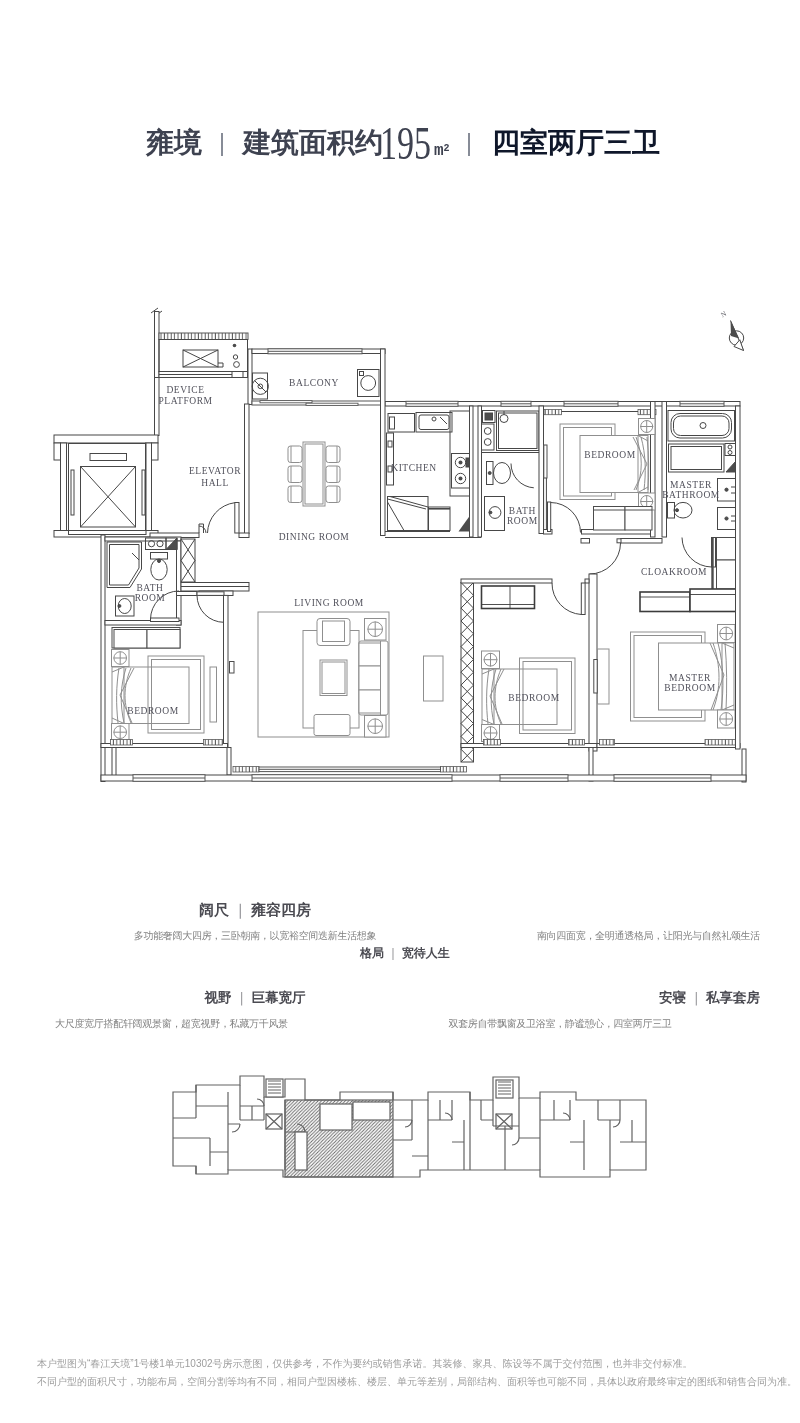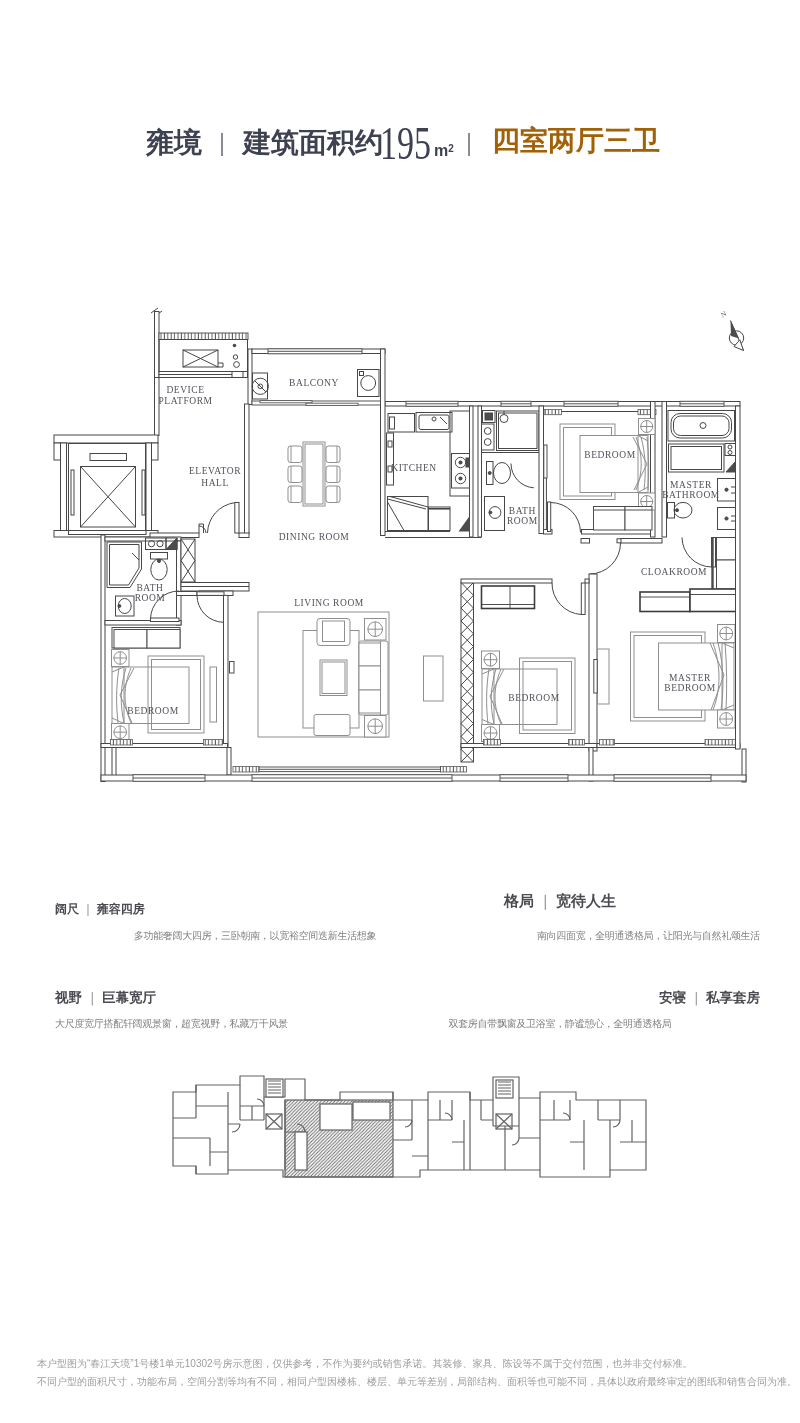--- a/index.html
+++ b/index.html
@@ -12,23 +12,23 @@
 .f{stroke:#8f8f8f;stroke-width:1;fill:#fff}
 .fd{stroke:#4c4c4c;stroke-width:1;fill:#fff}
 .fb{stroke:#3c3c3c;stroke-width:1.6;fill:#fff}
 </style></head>
 <body>
 
 <div class="abs" id="t1" style="left:146px;top:129px;color:#3e4250;font-family:Liberation Serif, serif;font-weight:bold;font-size:28px;line-height:1;letter-spacing:0">雍境</div>
 <div class="abs" style="left:221px;top:133px;width:2px;height:23px;background:#878c97"></div>
 <div class="abs" id="t2" style="left:243px;top:129px;color:#3e4250;font-family:Liberation Serif, serif;font-weight:bold;font-size:28px;line-height:1;letter-spacing:0">建筑面积约</div>
 <div class="abs" id="t3" style="left:380px;top:121px;color:#3e4250;font-family:'Liberation Serif',serif;font-weight:normal;font-size:46px;line-height:1;transform:scaleX(0.74);transform-origin:0 0">195</div>
-<div class="abs" id="t4" style="left:434px;top:143px;color:#3e4250;font-family:Liberation Sans, sans-serif;font-weight:bold;font-size:16px;line-height:1">m<span style="font-size:10px;vertical-align:4px">2</span></div>
+<div class="abs" id="t4" style="left:434px;top:143px;color:#3e4250;font-family:Liberation Mono, monospace;font-weight:bold;font-size:16px;line-height:1">m<span style="font-size:10px;vertical-align:4px">2</span></div>
 <div class="abs" style="left:468px;top:133px;width:2px;height:23px;background:#878c97"></div>
-<div class="abs" id="t5" style="left:492px;top:129px;color:#a16207;font-family:Liberation Mono, monospace;font-weight:bold;font-size:28px;line-height:1;letter-spacing:0">四室两厅三卫</div>
+<div class="abs" id="t5" style="left:492px;top:129px;color:#0f172a;font-family:Liberation Sans, sans-serif;font-weight:bold;font-size:28px;line-height:1;letter-spacing:0">四室两厅三卫</div>
 
 <svg id="plan" class="abs" style="left:0;top:0" width="800" height="840" viewBox="0 0 800 840">
 <defs>
 <pattern id="cmb" width="3.4" height="6" patternUnits="userSpaceOnUse">
         <rect width="3.4" height="6" fill="#fff"></rect>
         <line x1="1.2" y1="0" x2="1.2" y2="6" stroke="#5a5a5a" stroke-width="1"></line>
       </pattern>
 </defs>
 
 <path class="ln" d="M151,313 L158,308 M155,316 L162,311"></path>
@@ -671,35 +671,35 @@
       <rect x="500" y="774.7" width="68" height="6.6" fill="#fff" stroke="#565656" stroke-width="1"></rect>
       <line x1="500" y1="778" x2="568" y2="778" stroke="#565656" stroke-width="1"></line>
     </g>
 
 <g>
       <rect x="614" y="774.7" width="97" height="6.6" fill="#fff" stroke="#565656" stroke-width="1"></rect>
       <line x1="614" y1="778" x2="711" y2="778" stroke="#565656" stroke-width="1"></line>
     </g>
 </svg>
 
-<div class="abs" style="left:55px;top:901px;width:400px;text-align:left;color:#4b4b52;font-family:'Liberation Serif',serif;font-weight:bold;font-size:12px">阔尺 <span style="font-weight:normal;color:#77777c">｜</span> 雍容四房</div>
+<div class="abs" style="left:55px;top:901px;width:400px;text-align:center;color:#4b4b52;font-family:'Liberation Serif',serif;font-weight:bold;font-size:15px">阔尺 <span style="font-weight:normal;color:#77777c">｜</span> 雍容四房</div>
 
 <div class="abs" style="left:55px;top:929px;width:400px;text-align:center;color:#828282;font-size:10px;letter-spacing:-0.3px">多功能奢阔大四房，三卧朝南，以宽裕空间迭新生活想象</div>
 
-<div class="abs" style="left:360px;top:892px;width:400px;text-align:center;color:#4b4b52;font-family:'Liberation Serif',serif;font-weight:bold;font-size:15px">格局 <span style="font-weight:normal;color:#77777c">｜</span> 宽待人生</div>
+<div class="abs" style="left:360px;top:945px;width:400px;text-align:left;color:#4b4b52;font-family:'Liberation Serif',serif;font-weight:bold;font-size:12px">格局 <span style="font-weight:normal;color:#77777c">｜</span> 宽待人生</div>
 
 <div class="abs" style="left:360px;top:929px;width:400px;text-align:right;color:#828282;font-size:10px;letter-spacing:-0.3px">南向四面宽，全明通透格局，让阳光与自然礼颂生活</div>
 
-<div class="abs" style="left:55px;top:989px;width:400px;color:#4b4b52;font-family:'Liberation Serif',serif;font-weight:bold;font-size:13.5px">视野 <span style="font-weight:normal;color:#77777c">｜</span> 巨幕宽厅</div>
+<div class="abs" style="left:55px;top:989px;width:400px;text-align:center;color:#4b4b52;font-family:'Liberation Serif',serif;font-weight:bold;font-size:13.5px">视野 <span style="font-weight:normal;color:#77777c">｜</span> 巨幕宽厅</div>
 
 <div class="abs" style="left:55px;top:1017px;width:400px;text-align:left;color:#828282;font-size:10px;letter-spacing:-0.3px">大尺度宽厅搭配轩阔观景窗，超宽视野，私藏万千风景</div>
 
 <div class="abs" style="left:360px;top:989px;width:400px;text-align:right;color:#4b4b52;font-family:'Liberation Serif',serif;font-weight:bold;font-size:13.5px">安寝 <span style="font-weight:normal;color:#77777c">｜</span> 私享套房</div>
 
-<div class="abs" style="left:360px;top:1017px;width:400px;text-align:center;color:#828282;font-size:10px;letter-spacing:-0.3px">双套房自带飘窗及卫浴室，静谧憩心，全明通透格局</div>
+<div class="abs" style="left:360px;top:1017px;width:400px;text-align:center;color:#828282;font-size:10px;letter-spacing:-0.3px">双套房自带飘窗及卫浴室，静谧憩心，四室两厅三卫</div>
 
 <svg id="keyplan" class="abs" style="left:0;top:1062px" width="800" height="130" viewBox="0 0 800 130">
 <defs>
 <pattern id="hat" width="3.4" height="3.4" patternUnits="userSpaceOnUse">
         <path d="M0,3.4 L3.4,0 M-0.85,0.85 L0.85,-0.85 M2.55,4.25 L4.25,2.55" stroke="#686868" stroke-width="0.95" fill="none"></path>
       </pattern>
 </defs>
 <g stroke="#636363" stroke-width="1.2" fill="none">
 
 <path d="M196,23 L240,23 L240,14 L264,14 L264,35 L285,35 L285,17 L305,17 L305,38 L340,38 L340,30 L393,30 L393,38 L428,38 L428,30 L470,30 L470,38 L493,38 L493,15 L519,15 L519,36 L540,36 L540,30 L576,30 L576,38 L646,38 L646,108 L610,108 L610,115 L540,115 L540,108 L420,108 L420,115 L283,115 L283,108 L228,108 L228,112 L196,112 L196,104 L173,104 L173,30 L196,30 Z"></path>

